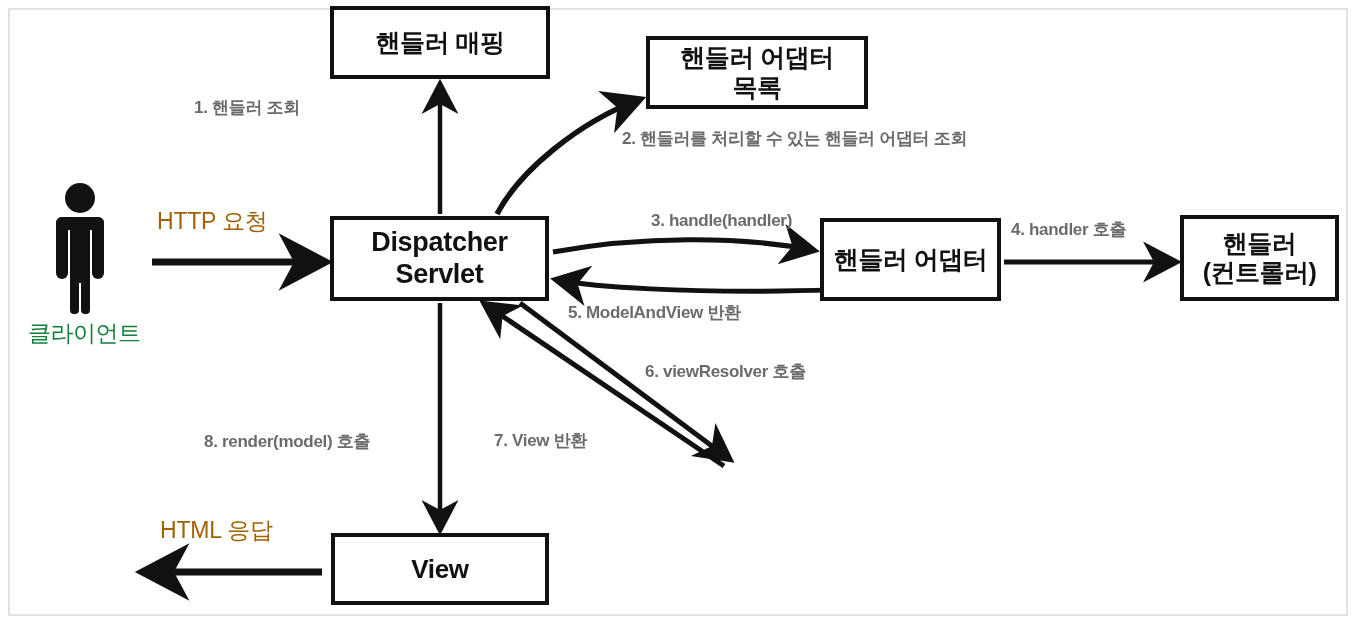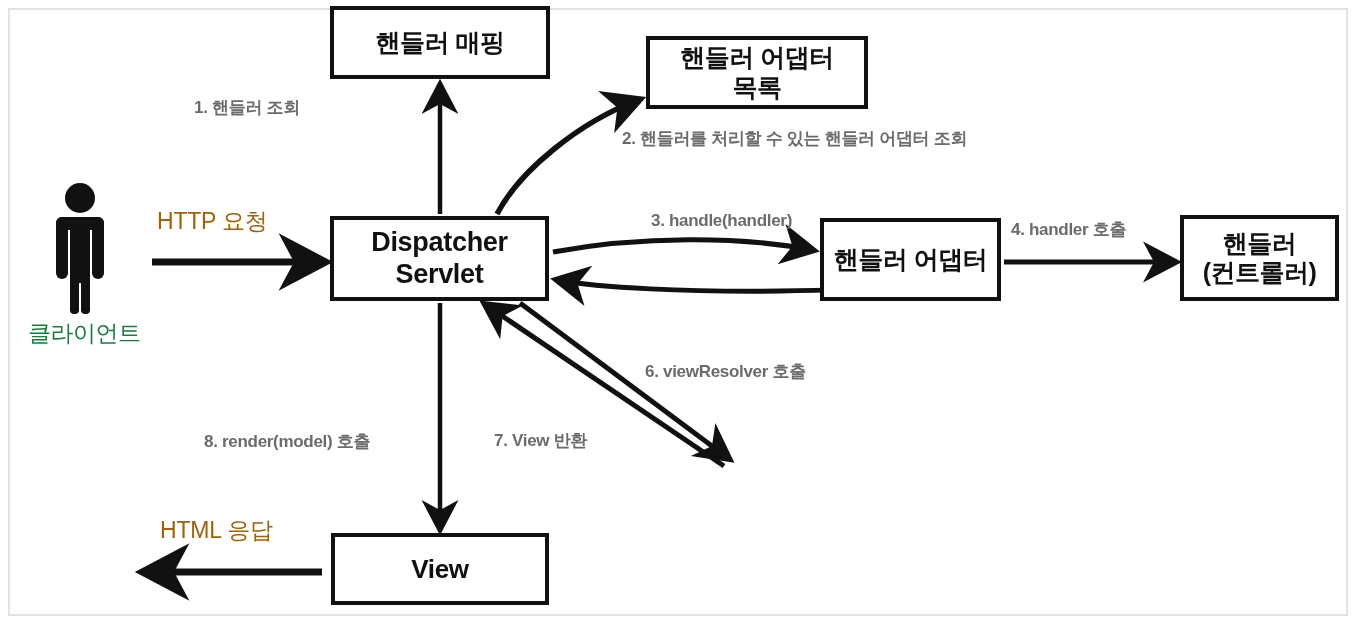--- a/index.html
+++ b/index.html
@@ -168,20 +168,21 @@
   <div class="plain-label" style="left:160px; top:515px;">HTML 응답</div>
 
   <div class="step-label" style="left:194px; top:96px;">1. 핸들러 조회</div>
 
   <div class="step-label" style="left:622px; top:127px;">2. 핸들러를 처리할 수 있는 핸들러 어댑터 조회</div>
 
   <div class="step-label" style="left:616px; top:211px;margin-left:35px;">3. handle(handler)</div>
 
   <div class="step-label" style="left:1011px; top:218px;">4. handler 호출</div>
 
+  <div class="step-label" style="left:568px; top:301px;">5. ModelAndView 반환</div>
 
   <div class="step-label" style="left:645px; top:360px;">6. viewResolver 호출</div>
 
   <div class="step-label" style="left:494px; top:429px;">7. View 반환</div>
 
   <div class="step-label" style="left:204px; top:402px;margin-top:28px;">8. render(model) 호출</div>
 
 </div>
 
 </body></html>

